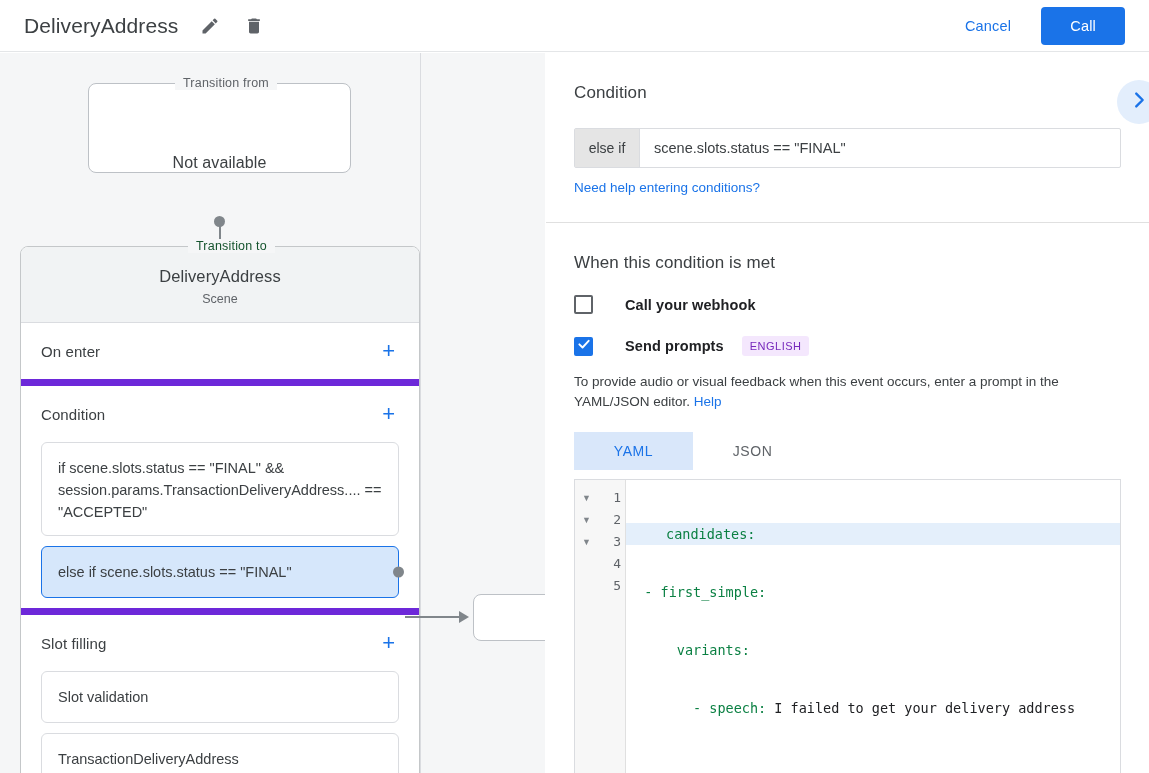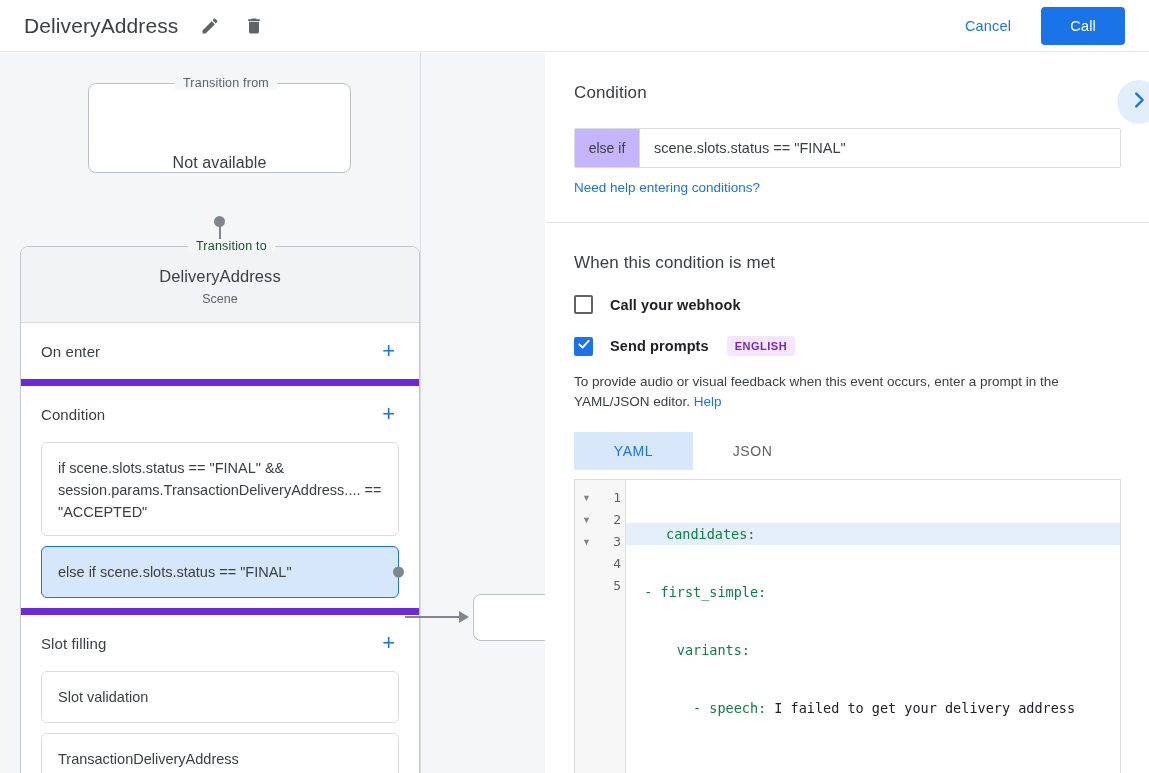--- a/index.html
+++ b/index.html
@@ -244,21 +244,21 @@
   }
   .cond-row {
     margin-top: 25px;
     display: flex;
     height: 40px;
     border: 1px solid #dadce0;
     border-radius: 2px;
   }
   .cond-prefix {
     width: 65px;
-    background: #c4b5fd;
+    background: #e5e5e5;
     border-right: 1px solid #dadce0;
     display: flex; align-items: center; justify-content: center;
     font-size: 14px;
     color: #3c4043;
   }
   .cond-input {
     flex: 1;
     border: none; outline: none;
     padding: 0 14px;
     font-size: 14.5px;
@@ -286,32 +286,32 @@
     background: #ffffff;
     cursor: pointer;
     flex-shrink: 0;
   }
   .cbox.checked {
     background: #1a73e8;
     border-color: #1a73e8;
     display: flex; align-items: center; justify-content: center;
   }
   .cb-label {
-    margin-left: 17px;
+    margin-left: 32px;
     font-size: 14.5px;
     font-weight: bold;
     color: #202124;
     letter-spacing: 0.1px;
   }
   .lang-badge {
     margin-left: 18px;
     background: #f4e7fd;
     color: #7627bb;
     font-size: 11px;
-    font-weight: bold;
+    font-weight: normal;
     letter-spacing: 0.5px;
     padding: 4px 8px;
     border-radius: 3px;
   }
   .hint {
     margin-top: 16px;
     font-size: 13.5px;
     color: #3c4043;
     line-height: 20px;
     max-width: 552px;

